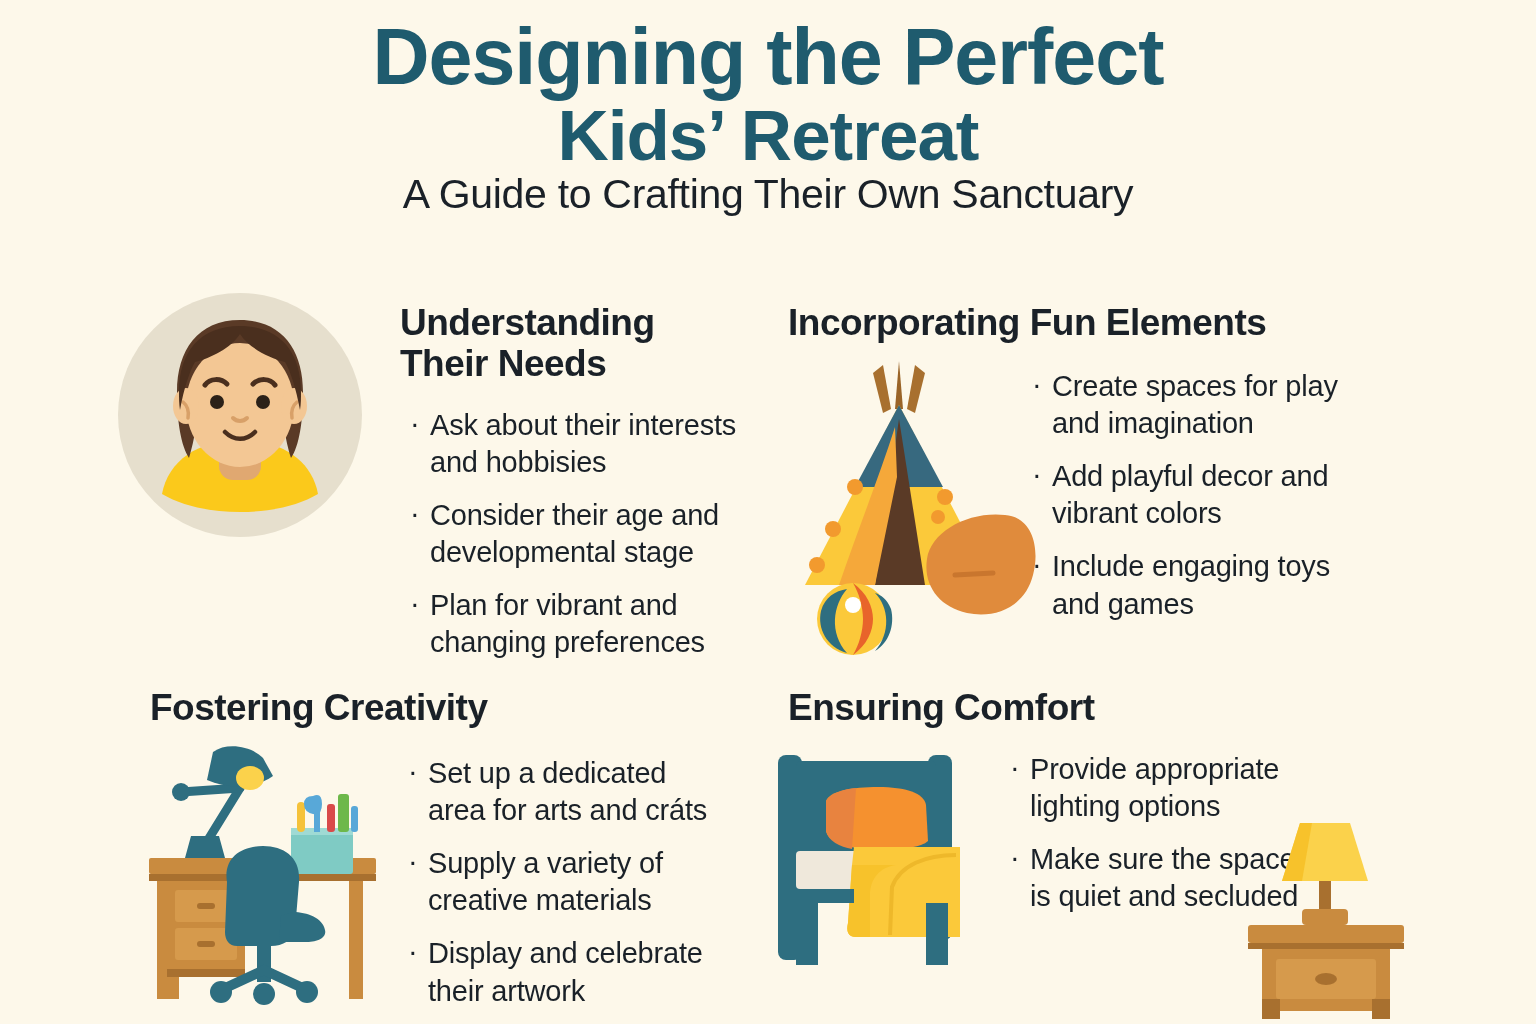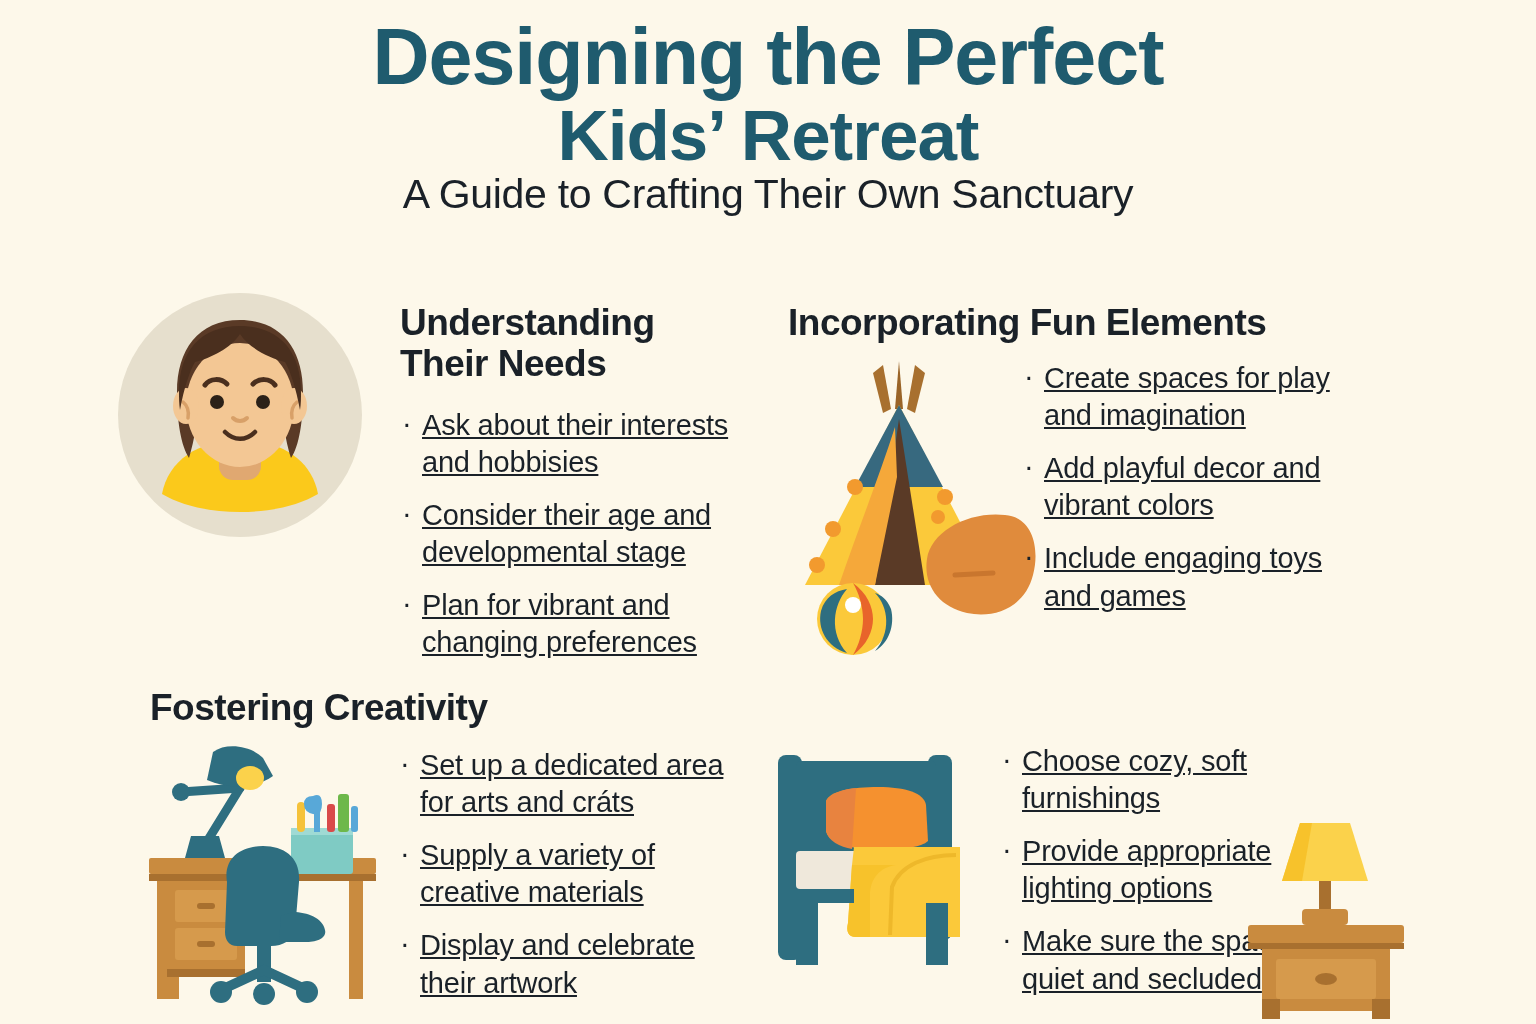--- a/index.html
+++ b/index.html
@@ -41,21 +41,21 @@
   }
   .cell{position:relative;}
 
   .sec-head{
     font-size:37px;
     font-weight:bold;
     line-height:1.12;
     letter-spacing:-0.5px;
     color:#1A2128;
   }
-  .bullets{list-style:none;margin:0;padding:0;text-decoration:underline;}
+  .bullets{list-style:none;margin:8px;padding:0;}
   .bullets li{
     position:relative;
     font-size:29px;
     line-height:1.28;
     margin-bottom:16px;
     padding-left:22px;
     letter-spacing:-0.2px;
   }
   .bullets li:before{
     content:"\00B7";
@@ -236,20 +236,23 @@
         <ul class="bullets">
           <li>Set up a dedicated area for arts and cráts</li>
           <li>Supply a variety of creative materials</li>
           <li>Display and celebrate their artwork</li>
         </ul>
       </div>
     </div>
 
     <div class="cell">
 
+      <div class="c4-head">
+        <div class="sec-head">Ensuring Comfort</div>
+      </div>
 
       <div class="c4-art">
         <svg viewBox="0 0 230 250" width="230" height="250">
 
           <rect x="18" y="0" width="24" height="205" rx="8" fill="#2E6E80"></rect>
           <rect x="168" y="0" width="24" height="185" rx="8" fill="#2E6E80"></rect>
 
           <rect x="36" y="6" width="140" height="104" rx="5" fill="#2E6E80"></rect>
 
           <path d="M66 46 C70 36 92 32 118 32 C146 32 164 38 166 50 L168 86 C160 94 128 96 104 94 C84 92 68 86 66 76z" fill="#F5912F"></path>
@@ -263,21 +266,20 @@
 
           <rect x="36" y="134" width="58" height="14" fill="#2E6E80"></rect>
 
           <rect x="36" y="148" width="22" height="62" fill="#2E6E80"></rect>
           <rect x="166" y="148" width="22" height="62" fill="#2E6E80"></rect>
         </svg>
       </div>
 
       <div class="c4-txt">
         <ul class="bullets">
-          <li>Choose cozy, soft furnishings</li>
           <li>Provide appropriate lighting options</li>
           <li>Make sure the space is quiet and secluded</li>
         </ul>
       </div>
 
       <div class="c4-lamp">
         <svg viewBox="0 0 185 190" width="185" height="190">
 
           <path d="M62 6 L112 6 L130 64 L44 64z" fill="#FBD24B"></path>
           <path d="M62 6 L74 6 L64 64 L44 64z" fill="#F7C22B"></path>

